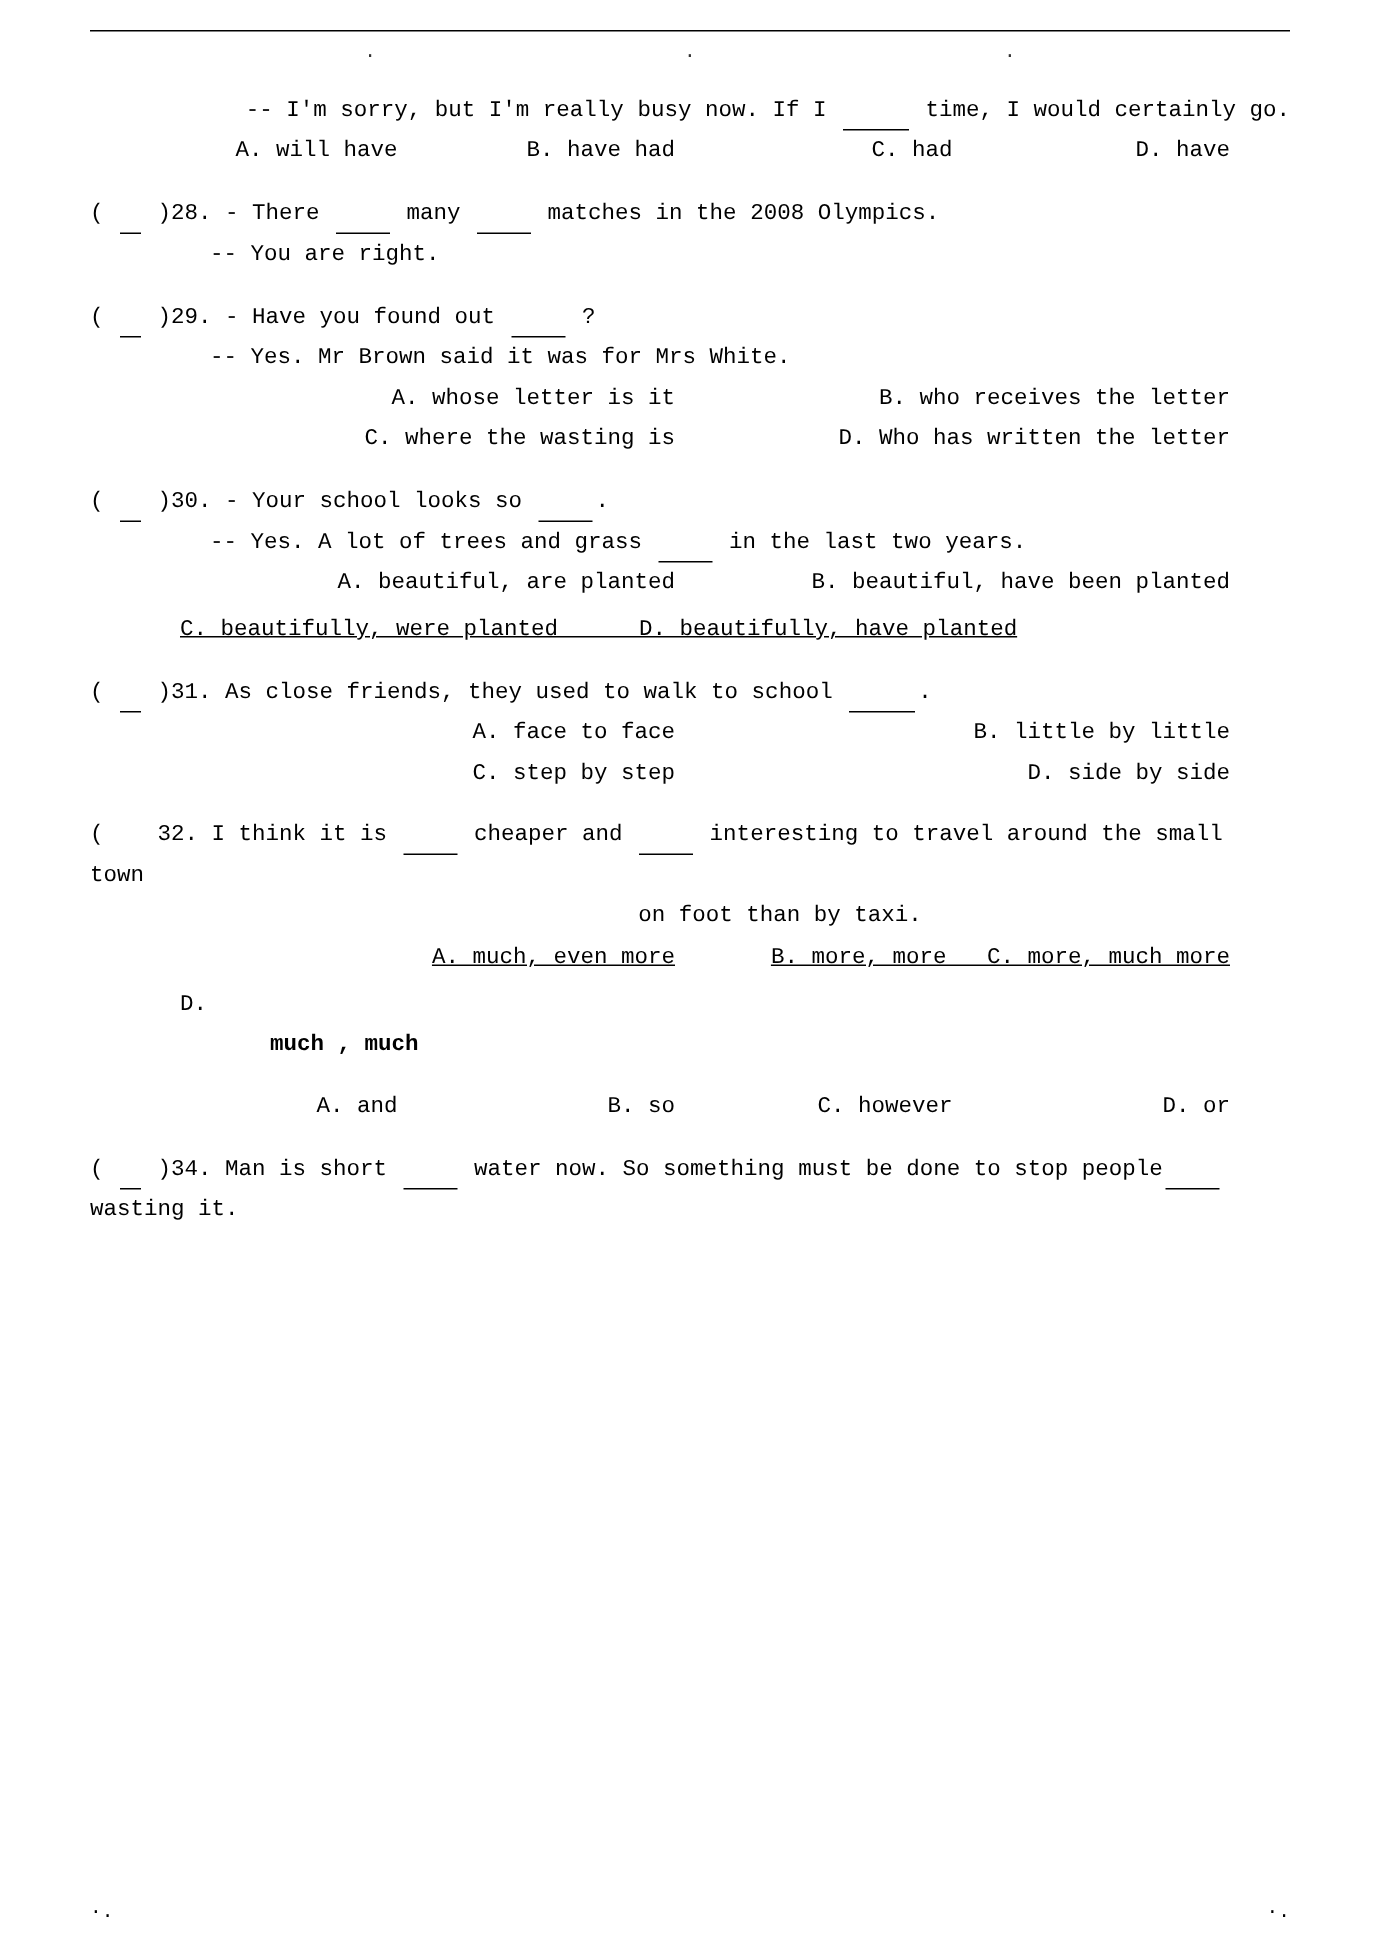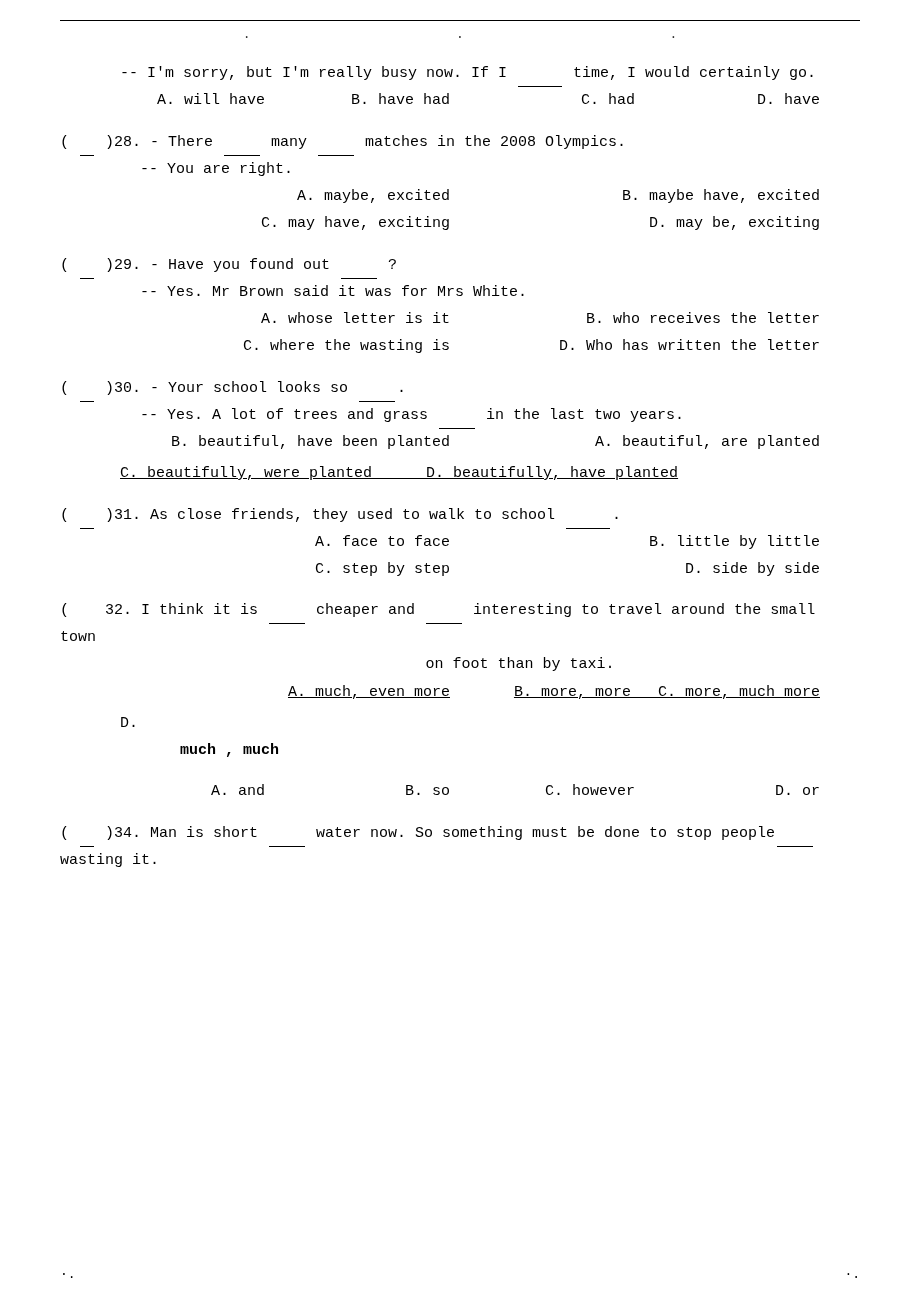--- a/index.html
+++ b/index.html
@@ -46,20 +46,21 @@
     }
 
     .option {
       margin-right: 40px;
       white-space: nowrap;
       text-align: right;
     }
 
     .indent-1 {
       padding-left: 60px;
+      text-align: right;
     }
 
     .indent-2 {
       padding-left: 80px;
     }
 
     .paren-blank {
       display: inline-block;
       min-width: 14px;
       border-bottom: 1px solid #000;
@@ -131,26 +132,20 @@
     </div>
   </div>
 
   <div class="question-block">
     <div>
       ( <span class="paren-blank">&nbsp;</span> )28. - There <span class="blank-sm"></span> many <span class="blank-sm"></span> matches in the 2008 Olympics.
     </div>
     <div class="indent-2">
       -- You are right.
     </div>
-    <div class="options-two-col">
-      <span class="option">A. maybe, excited</span>
-      <span class="option">B. maybe have, excited</span>
-      <span class="option">C. may have, exciting</span>
-      <span class="option">D. may be, exciting</span>
-    </div>
   </div>
 
   <div class="question-block">
     <div>
       ( <span class="paren-blank">&nbsp;</span> )29. - Have you found out <span class="blank-sm"></span> ?
     </div>
     <div class="indent-2">
       -- Yes. Mr Brown said it was for Mrs White.
     </div>
     <div class="options-two-col">
@@ -162,22 +157,22 @@
   </div>
 
   <div class="question-block">
     <div>
       ( <span class="paren-blank">&nbsp;</span> )30. - Your school looks so <span class="blank-sm"></span>.
     </div>
     <div class="indent-2">
       -- Yes. A lot of trees and grass <span class="blank-sm"></span> in the last two years.
     </div>
     <div class="options-two-col">
+      <span class="option">A. beautiful, are planted</span>
       <span class="option">B. beautiful, have been planted</span>
-      <span class="option">A. beautiful, are planted</span>
     </div>
     <div style="padding-left:60px; margin-bottom:4px; line-height:1.8;text-decoration:underline;">
       <span>C. beautifully, were planted &nbsp;&nbsp;&nbsp;&nbsp; D. beautifully, have planted</span>
     </div>
   </div>
 
   <div class="question-block">
     <div>
       ( <span class="paren-blank">&nbsp;</span> )31. As close friends, they used to walk to school <span class="blank"></span>.
     </div>

